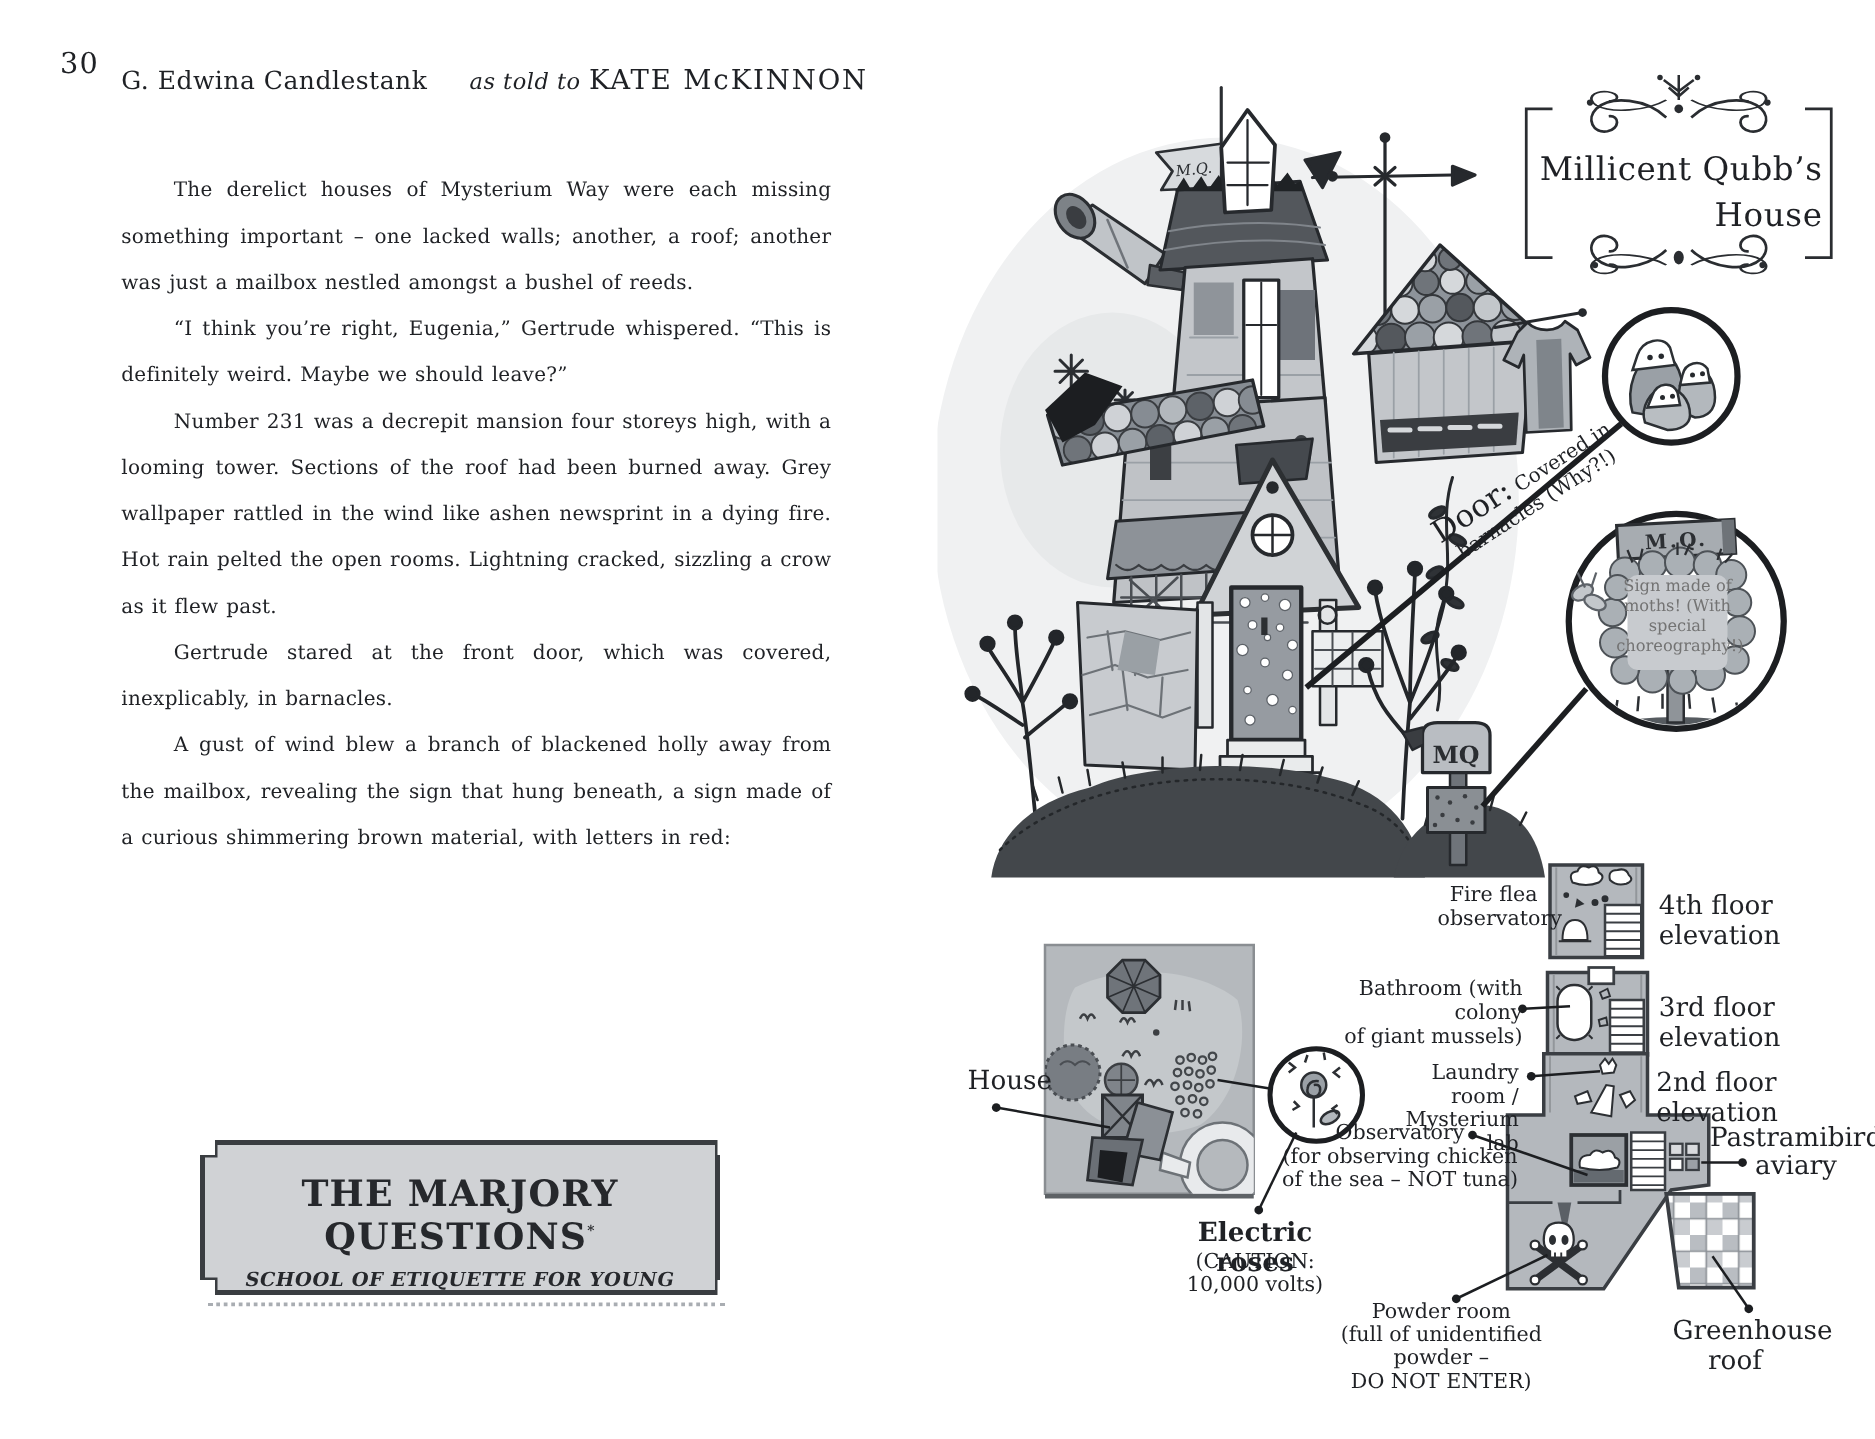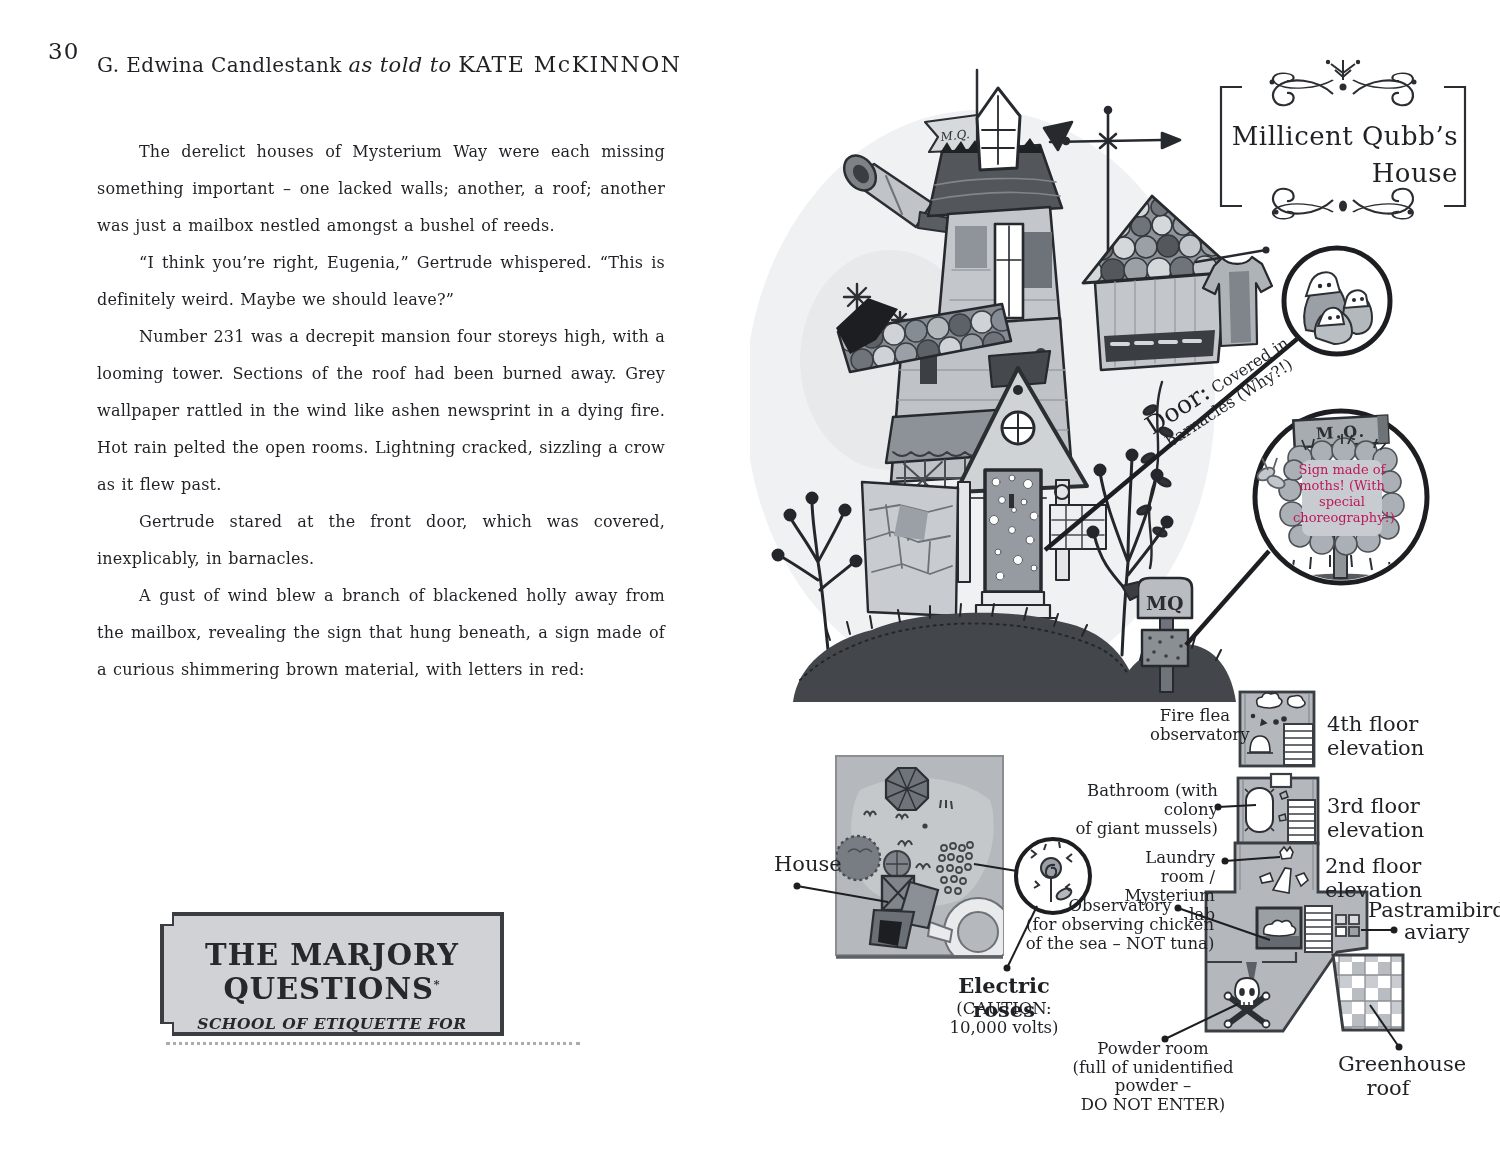--- a/index.html
+++ b/index.html
@@ -2,48 +2,48 @@
 <html><head>
 <meta charset="utf-8">
 <style>
   html,body{margin:0;padding:0;background:#ffffff;}
   body{width:1500px;height:1151px;position:relative;overflow:hidden;
        font-family:"DejaVu Serif", serif;color:#1f2125;}
   .abs{position:absolute;}
   
   .page-num{left:48px;top:38px;font-size:23px;letter-spacing:1px;}
   .run-head{left:97px;top:52px;width:568px;text-align:center;font-size:20px;letter-spacing:.4px;white-space:nowrap;}
-  .run-head .ital{font-style:italic;font-size:21px;}
+  .run-head .ital{font-style:italic;font-size:18px;margin-left:27px;}
   .run-head .teller{font-size:22px;letter-spacing:1.5px;}
   .bodycol{left:97px;top:133px;width:568px;font-size:16px;line-height:37px;
            text-align:justify;letter-spacing:.2px;word-spacing:1px;}
   .bodycol p{margin:0;text-indent:42px;}
   
-  .plaque-outer{left:160px;top:912px;width:344px;height:124px;background:#3a3d41;
+  .plaque-outer{left:160px;top:912px;width:416px;height:124px;background:#3a3d41;
      clip-path:polygon(0 12px,12px 12px,12px 0,414px 0,414px 12px,426px 12px,426px 112px,414px 112px,414px 124px,12px 124px,12px 112px,0 112px);}
   .plaque-inner{position:absolute;left:4px;top:4px;right:4px;bottom:4px;background:#d0d2d5;
      clip-path:polygon(0 10px,10px 10px,10px 0,408px 0,408px 10px,418px 10px,418px 106px,408px 106px,408px 116px,10px 116px,10px 106px,0 106px);
      text-align:center;}
   .plaque-title{margin-top:22px;font-size:29px;font-weight:bold;letter-spacing:1px;
      text-transform:uppercase;color:#26282c;}
   .plaque-title sup{font-size:11px;}
   .plaque-sub{margin-top:8px;font-size:15.5px;font-weight:bold;font-style:italic;
      text-transform:uppercase;letter-spacing:.5px;color:#26282c;}
   .plaque-dots{left:166px;top:1042px;width:414px;border-top:3px dotted #a9adb2;height:0;}
   
   .lbl{font-family:"DejaVu Serif",serif;color:#1f2125;position:absolute;}
   .lg{font-size:21px;line-height:24px;}
   .sm{font-size:16.5px;line-height:19px;}
   .ctr{text-align:center;}
   .rgt{text-align:right;}
   .title-frame{left:1230px;top:118px;width:228px;text-align:right;font-size:26px;line-height:37px;letter-spacing:.5px;}
   .door-note{left:1118px;top:372px;width:210px;text-align:center;font-size:16px;line-height:20px;
      transform:rotate(-33deg);transform-origin:center;}
   .door-note .dn-prefix{font-size:25px;}
-  .moth-text{left:1293px;top:462px;width:98px;text-align:center;font-size:13px;line-height:16px;color:#be185d;}
+  .moth-text{left:1293px;top:462px;width:98px;text-align:center;font-size:13px;line-height:16px;color:#737373;}
 </style>
 </head>
 <body>
 
 <div class="abs page-num">30</div>
 
 <div class="abs run-head">
   <span>G. Edwina Candlestank</span>
   <span class="ital">as told to</span>
   <span class="teller">KATE McKINNON</span>

